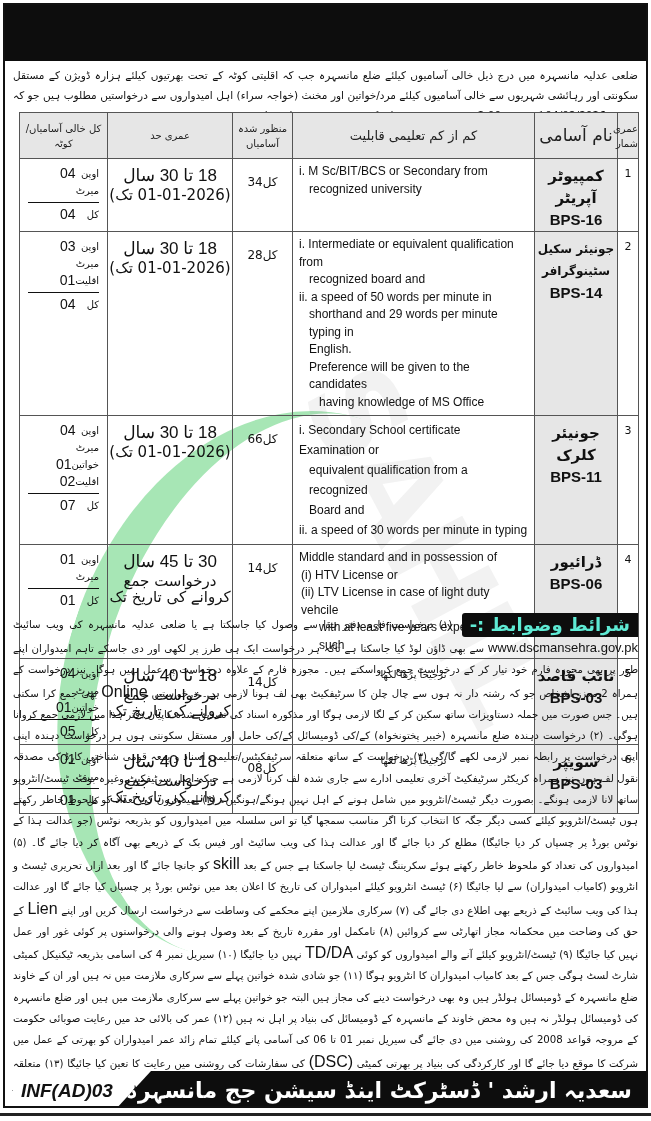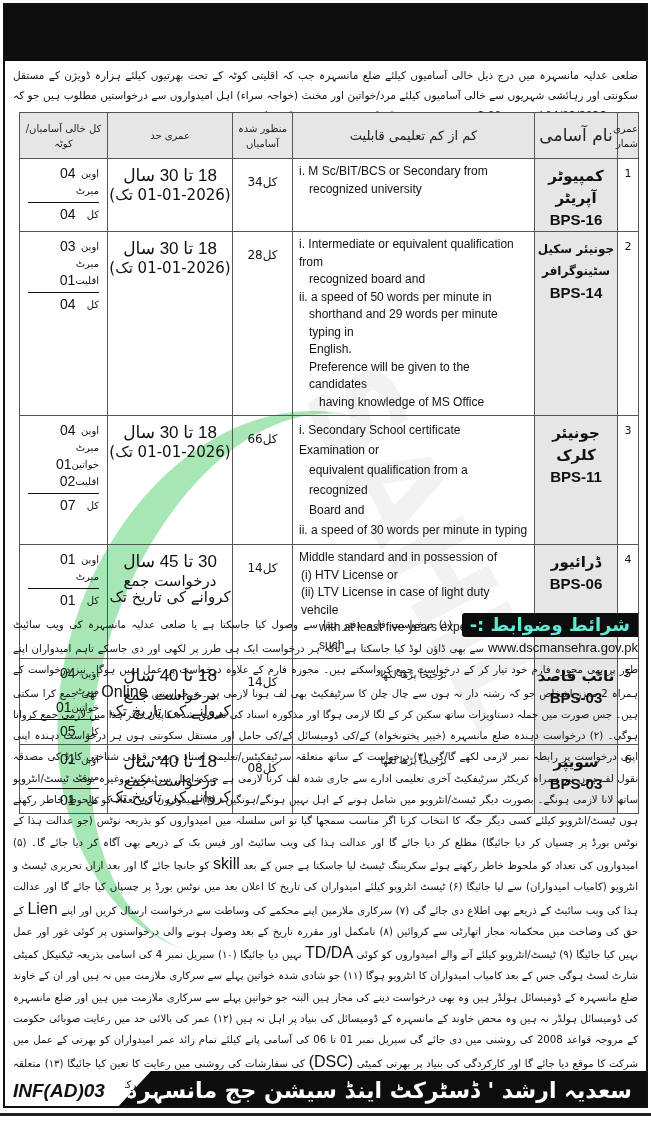--- a/index.html
+++ b/index.html
@@ -37,21 +37,21 @@
   .quota-row { display: flex; direction: rtl; justify-content: space-between; font-size: 10px; line-height: 17px; }
   .quota-row .qv { font-family: "Liberation Sans", sans-serif; font-size: 14px; direction: ltr; margin-left: 32px; }
   .quota-row.total { border-top: 1px solid #111; margin-top: 3px; padding-top: 3px; }
 
   .terms { position: absolute; left: 8px; top: 608px; width: 625px; direction: rtl; font-size: 10.2px; line-height: 21.3px; text-align: justify; }
   .terms .badge { display: inline-block; background: #0d0d0d; color: #5eead4; font-weight: bold; font-size: 18px; line-height: 24px; padding: 0 8px; margin-left: 4px; border-radius: 3px 0 0 3px; vertical-align: middle; }
   .terms .ltr { direction: ltr; unicode-bidi: embed; font-family: "Liberation Sans", sans-serif; font-size: 16px; }
   .terms .web { font-size: 13px; }
 
   .footer { position: absolute; left: 0; top: 1060px; width: 641px; height: 45px; }
-  .footer .code-box { position: absolute; left: 0; top: 6px; width: 120px; height: 39px; background: #fff; font-family: "Liberation Sans", sans-serif; font-style: italic; font-weight: bold; font-size: 19px; display: flex; align-items: center; padding-left: 8px; }
+  .footer .code-box { position: absolute; left: 8px; top: 6px; width: 120px; height: 39px; background: #fff; font-family: "Liberation Sans", sans-serif; font-style: italic; font-weight: bold; font-size: 19px; display: flex; align-items: center; padding-left: 8px; }
   .footer .sign-bar { position: absolute; left: 110px; top: 6px; width: 531px; height: 39px; background: #0d0d0d; clip-path: polygon(36px 0, 100% 0, 100% 100%, 0 100%); color: #fff; direction: rtl; display: flex; align-items: center; padding-right: 14px; font-weight: bold; font-size: 22px; }
 
   .wm { position: absolute; pointer-events: none; }
   .wm-arc { left: 60px; top: 400px; width: 420px; height: 560px; border-radius: 50%; border-left: 38px solid rgba(60, 200, 90, 0.45); transform: rotate(18deg); }
   .wm-text { left: 230px; top: 470px; font-family: "DejaVu Sans", sans-serif; font-weight: bold; font-size: 120px; color: rgba(150,150,150,0.12); transform: rotate(62deg); letter-spacing: -4px; }
 </style>
 </head>
 <body>
 
 <div class="frame">

